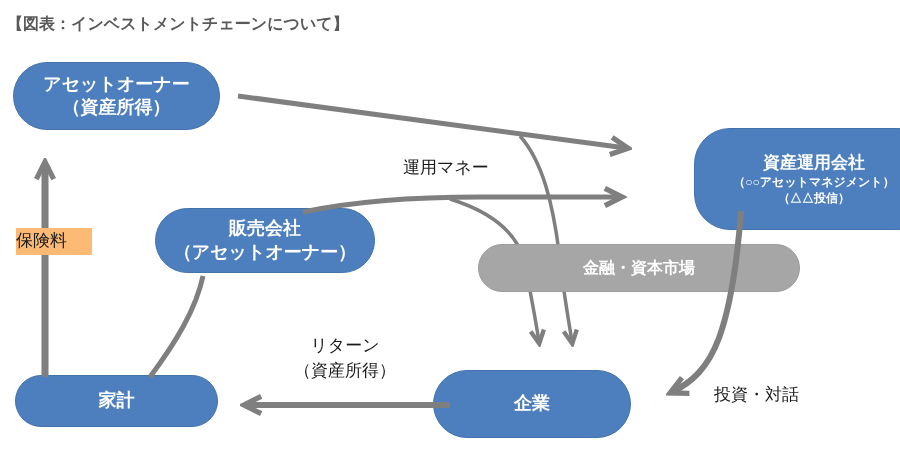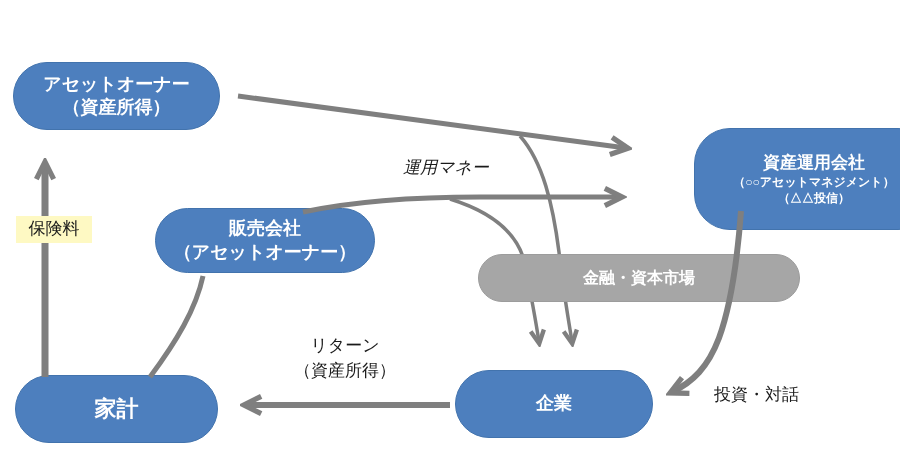--- a/index.html
+++ b/index.html
@@ -14,38 +14,39 @@
   .node{
     position:absolute;display:flex;flex-direction:column;align-items:center;justify-content:center;
     background:#4d7fbe;border:1px solid #4273ad;border-radius:36px;color:#ffffff;font-weight:bold;
     text-align:center;line-height:1.3;z-index:2;box-sizing:border-box;
   }
   .node span{white-space:nowrap;}
   .node-asset-owner{left:13px;top:62px;width:207px;height:68px;font-size:18px;}
   .node-asset-manager{left:694px;top:128px;width:240px;height:102px;font-size:17px;}
   .node-asset-manager .sub{font-size:12px;line-height:1.35;text-align:center;}
   .node-distributor{left:155px;top:208px;width:220px;height:65px;font-size:18px;}
-  .node-market{left:478px;top:254px;width:322px;height:48px;font-size:16px;background:#a6a6a6;border:1px solid #9c9c9c;border-radius:24px;}
-  .node-household{left:15px;top:375px;width:203px;height:68px;font-size:22px;}
-  .node-company{left:455px;top:370px;width:198px;height:68px;font-size:18px;align-items:center;}
+  .node-market{left:478px;top:244px;width:322px;height:48px;font-size:16px;background:#a6a6a6;border:1px solid #9c9c9c;border-radius:24px;}
+  .node-household{left:15px;top:375px;width:203px;height:52px;font-size:18px;}
+  .node-company{left:433px;top:370px;width:198px;height:68px;font-size:18px;align-items:center;}
   .flow-label{
     position:absolute;color:#1a1a1a;font-size:17px;z-index:5;line-height:1.45;white-space:nowrap;
   }
-  .lbl-unyo-money{left:403px;top:156px;font-style:italic;}
-  .lbl-hokenryo{left:16px;top:216px;width:76px;text-align:center;background:#fef9c3;padding:1px 0;}
+  .lbl-unyo-money{left:403px;top:156px;}
+  .lbl-hokenryo{left:16px;top:228px;width:76px;text-align:left;background:#fdba74;padding:1px 0;}
   .lbl-return{left:275px;top:334px;width:140px;text-align:center;}
   .lbl-toushi{left:714px;top:383px;}
   svg.layer{position:absolute;left:0;top:0;z-index:3;}
   svg.layer-under{z-index:1;}
 </style>
 </head>
 <body>
 
 <div class="canvas">
 
+  <div class="title">【図表：インベストメントチェーンについて】</div>
 
   <svg class="layer layer-under" width="900" height="455" viewBox="0 0 900 455">
     <defs>
       <marker id="ah-under" viewBox="0 0 12 12" refX="9" refY="6" markerWidth="20" markerHeight="20" markerUnits="userSpaceOnUse" orient="auto">
         <path d="M2,2 L10,6 L2,10" fill="none" stroke="#7f7f7f" stroke-width="2.6"></path>
       </marker>
     </defs>
     <path d="M 450,199 C 492,212 516,232 524,260 C 531,295 536,322 539,342" fill="none" stroke="#7f7f7f" stroke-width="3.5" marker-end="url(#ah-under)"></path>
     <path d="M 520,136 C 543,162 553,205 559,252 C 563,290 569,322 572,342" fill="none" stroke="#7f7f7f" stroke-width="3.5" marker-end="url(#ah-under)"></path>
   </svg>

